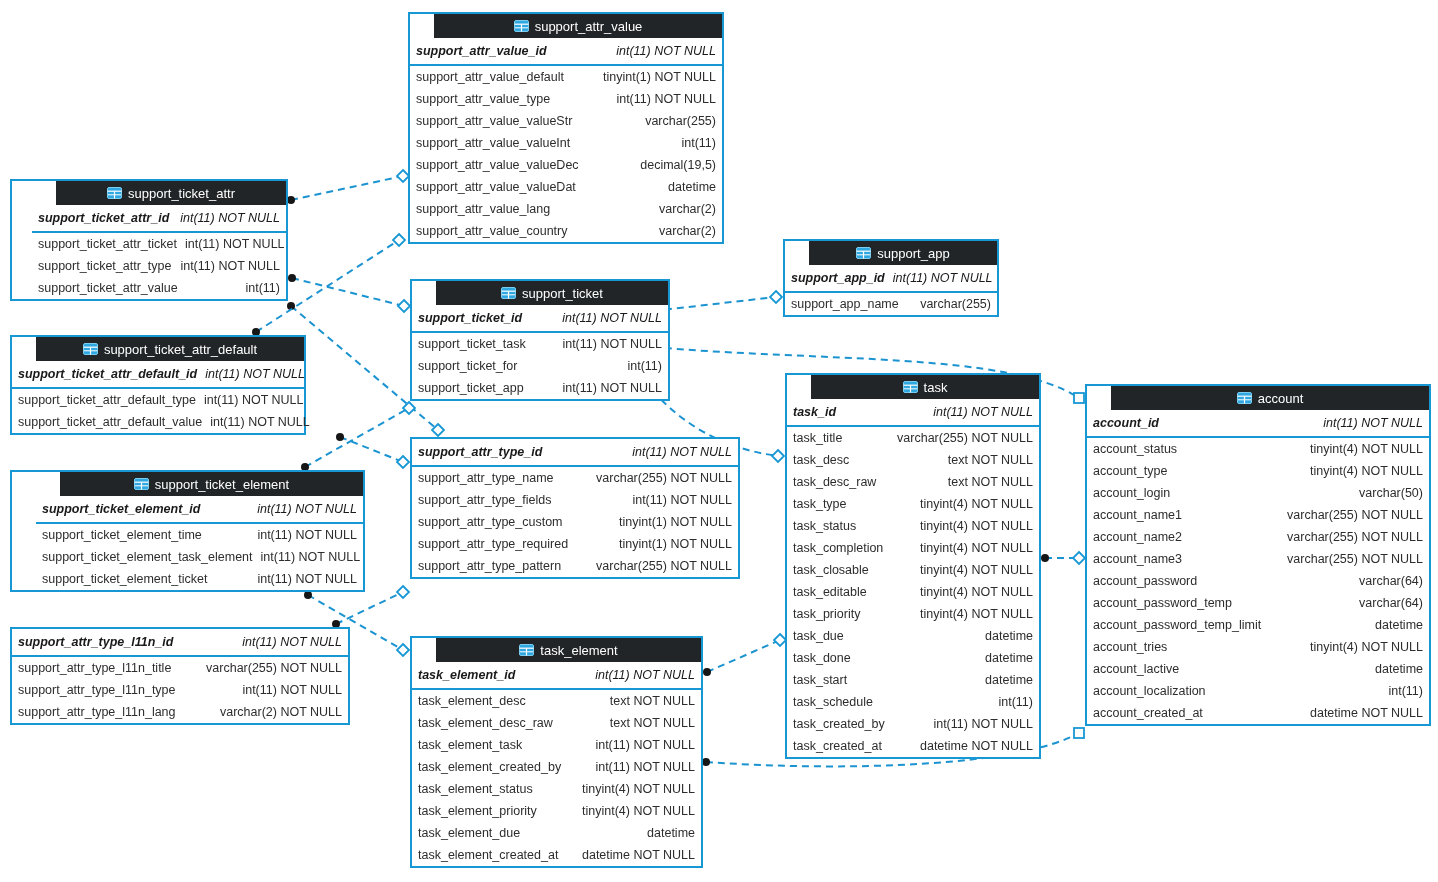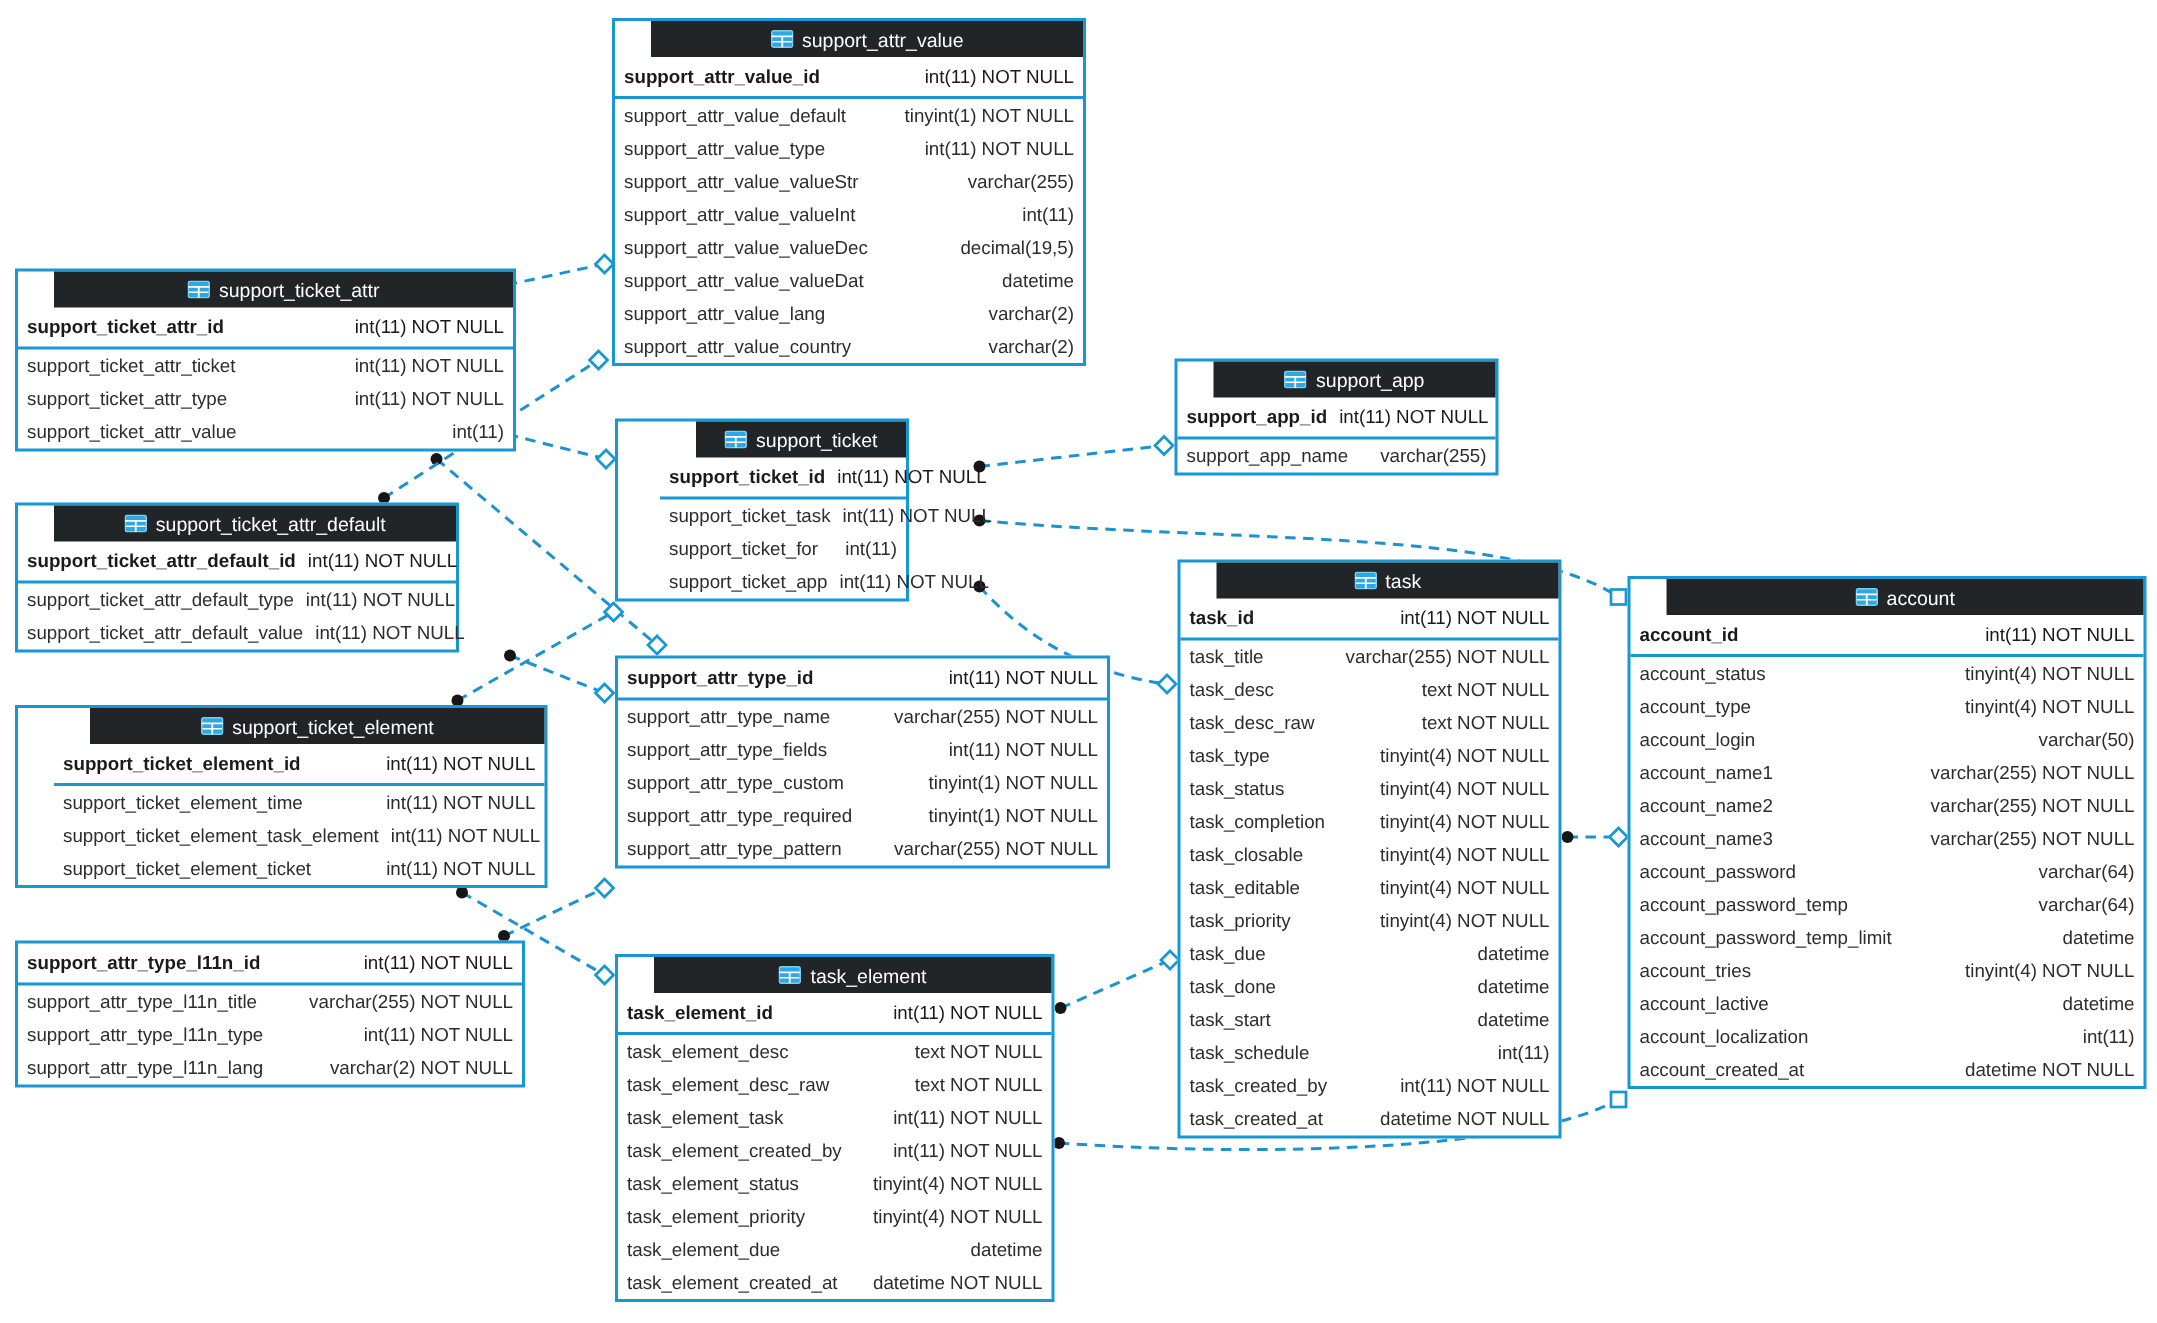--- a/index.html
+++ b/index.html
@@ -28,20 +28,21 @@
     margin-left:24px;
   }
   .db-table .pkrow{
     display:flex;align-items:center;justify-content:space-between;
     height:26px;
     padding:0 6px;
     border-bottom:2px solid #1797d4;
     font-size:12.5px;
     color:#1a1a1a;
     white-space:nowrap;
+    font-style:italic;
   }
   .db-table .pkrow .fname{font-weight:bold;}
   .db-table .frow{
     display:flex;align-items:center;justify-content:space-between;
     height:22px;
     padding:0 6px;
     font-size:12.5px;
     color:#2d2d2d;
     white-space:nowrap;
   }
@@ -141,21 +142,21 @@
         <div class="frow">
     <span class="fname">support_attr_value_lang</span>
     <span class="ftype">varchar(2)</span>
   </div>
         <div class="frow">
     <span class="fname">support_attr_value_country</span>
     <span class="ftype">varchar(2)</span>
   </div>
       </div>
   </div>
-    <div class="db-table" style="left: 10px; top: 179px; width: 334px;">
+    <div class="db-table" style="left: 10px; top: 179px; width: 278px; padding-left: 20px;">
     <div class="thead">
       <span class="tbl-icon">
         <svg width="15" height="12" viewBox="0 0 15 12" xmlns="http://www.w3.org/2000/svg">
           <rect x="0.5" y="0.5" width="14" height="11" rx="1.5" fill="#2fa7e0" stroke="#7bcdf0"></rect>
           <line x1="0.5" y1="4.2" x2="14.5" y2="4.2" stroke="#ffffff" stroke-width="1.2"></line>
           <line x1="7.5" y1="4.2" x2="7.5" y2="11.5" stroke="#ffffff" stroke-width="1.2"></line>
           <line x1="1" y1="7.8" x2="14" y2="7.8" stroke="#ffffff" stroke-width="1"></line>
         </svg>
       </span>
       <span class="title">support_ticket_attr</span>
@@ -195,21 +196,21 @@
       <span class="fname">support_app_id</span>
       <span class="ftype">int(11) NOT NULL</span>
     </div>
     <div class="tbody">
         <div class="frow">
     <span class="fname">support_app_name</span>
     <span class="ftype">varchar(255)</span>
   </div>
       </div>
   </div>
-    <div class="db-table" style="left: 410px; top: 279px; width: 196px; padding-left: 28px;">
+    <div class="db-table" style="left: 410px; top: 279px; width: 260px;">
     <div class="thead">
       <span class="tbl-icon">
         <svg width="15" height="12" viewBox="0 0 15 12" xmlns="http://www.w3.org/2000/svg">
           <rect x="0.5" y="0.5" width="14" height="11" rx="1.5" fill="#2fa7e0" stroke="#7bcdf0"></rect>
           <line x1="0.5" y1="4.2" x2="14.5" y2="4.2" stroke="#ffffff" stroke-width="1.2"></line>
           <line x1="7.5" y1="4.2" x2="7.5" y2="11.5" stroke="#ffffff" stroke-width="1.2"></line>
           <line x1="1" y1="7.8" x2="14" y2="7.8" stroke="#ffffff" stroke-width="1"></line>
         </svg>
       </span>
       <span class="title">support_ticket</span>

